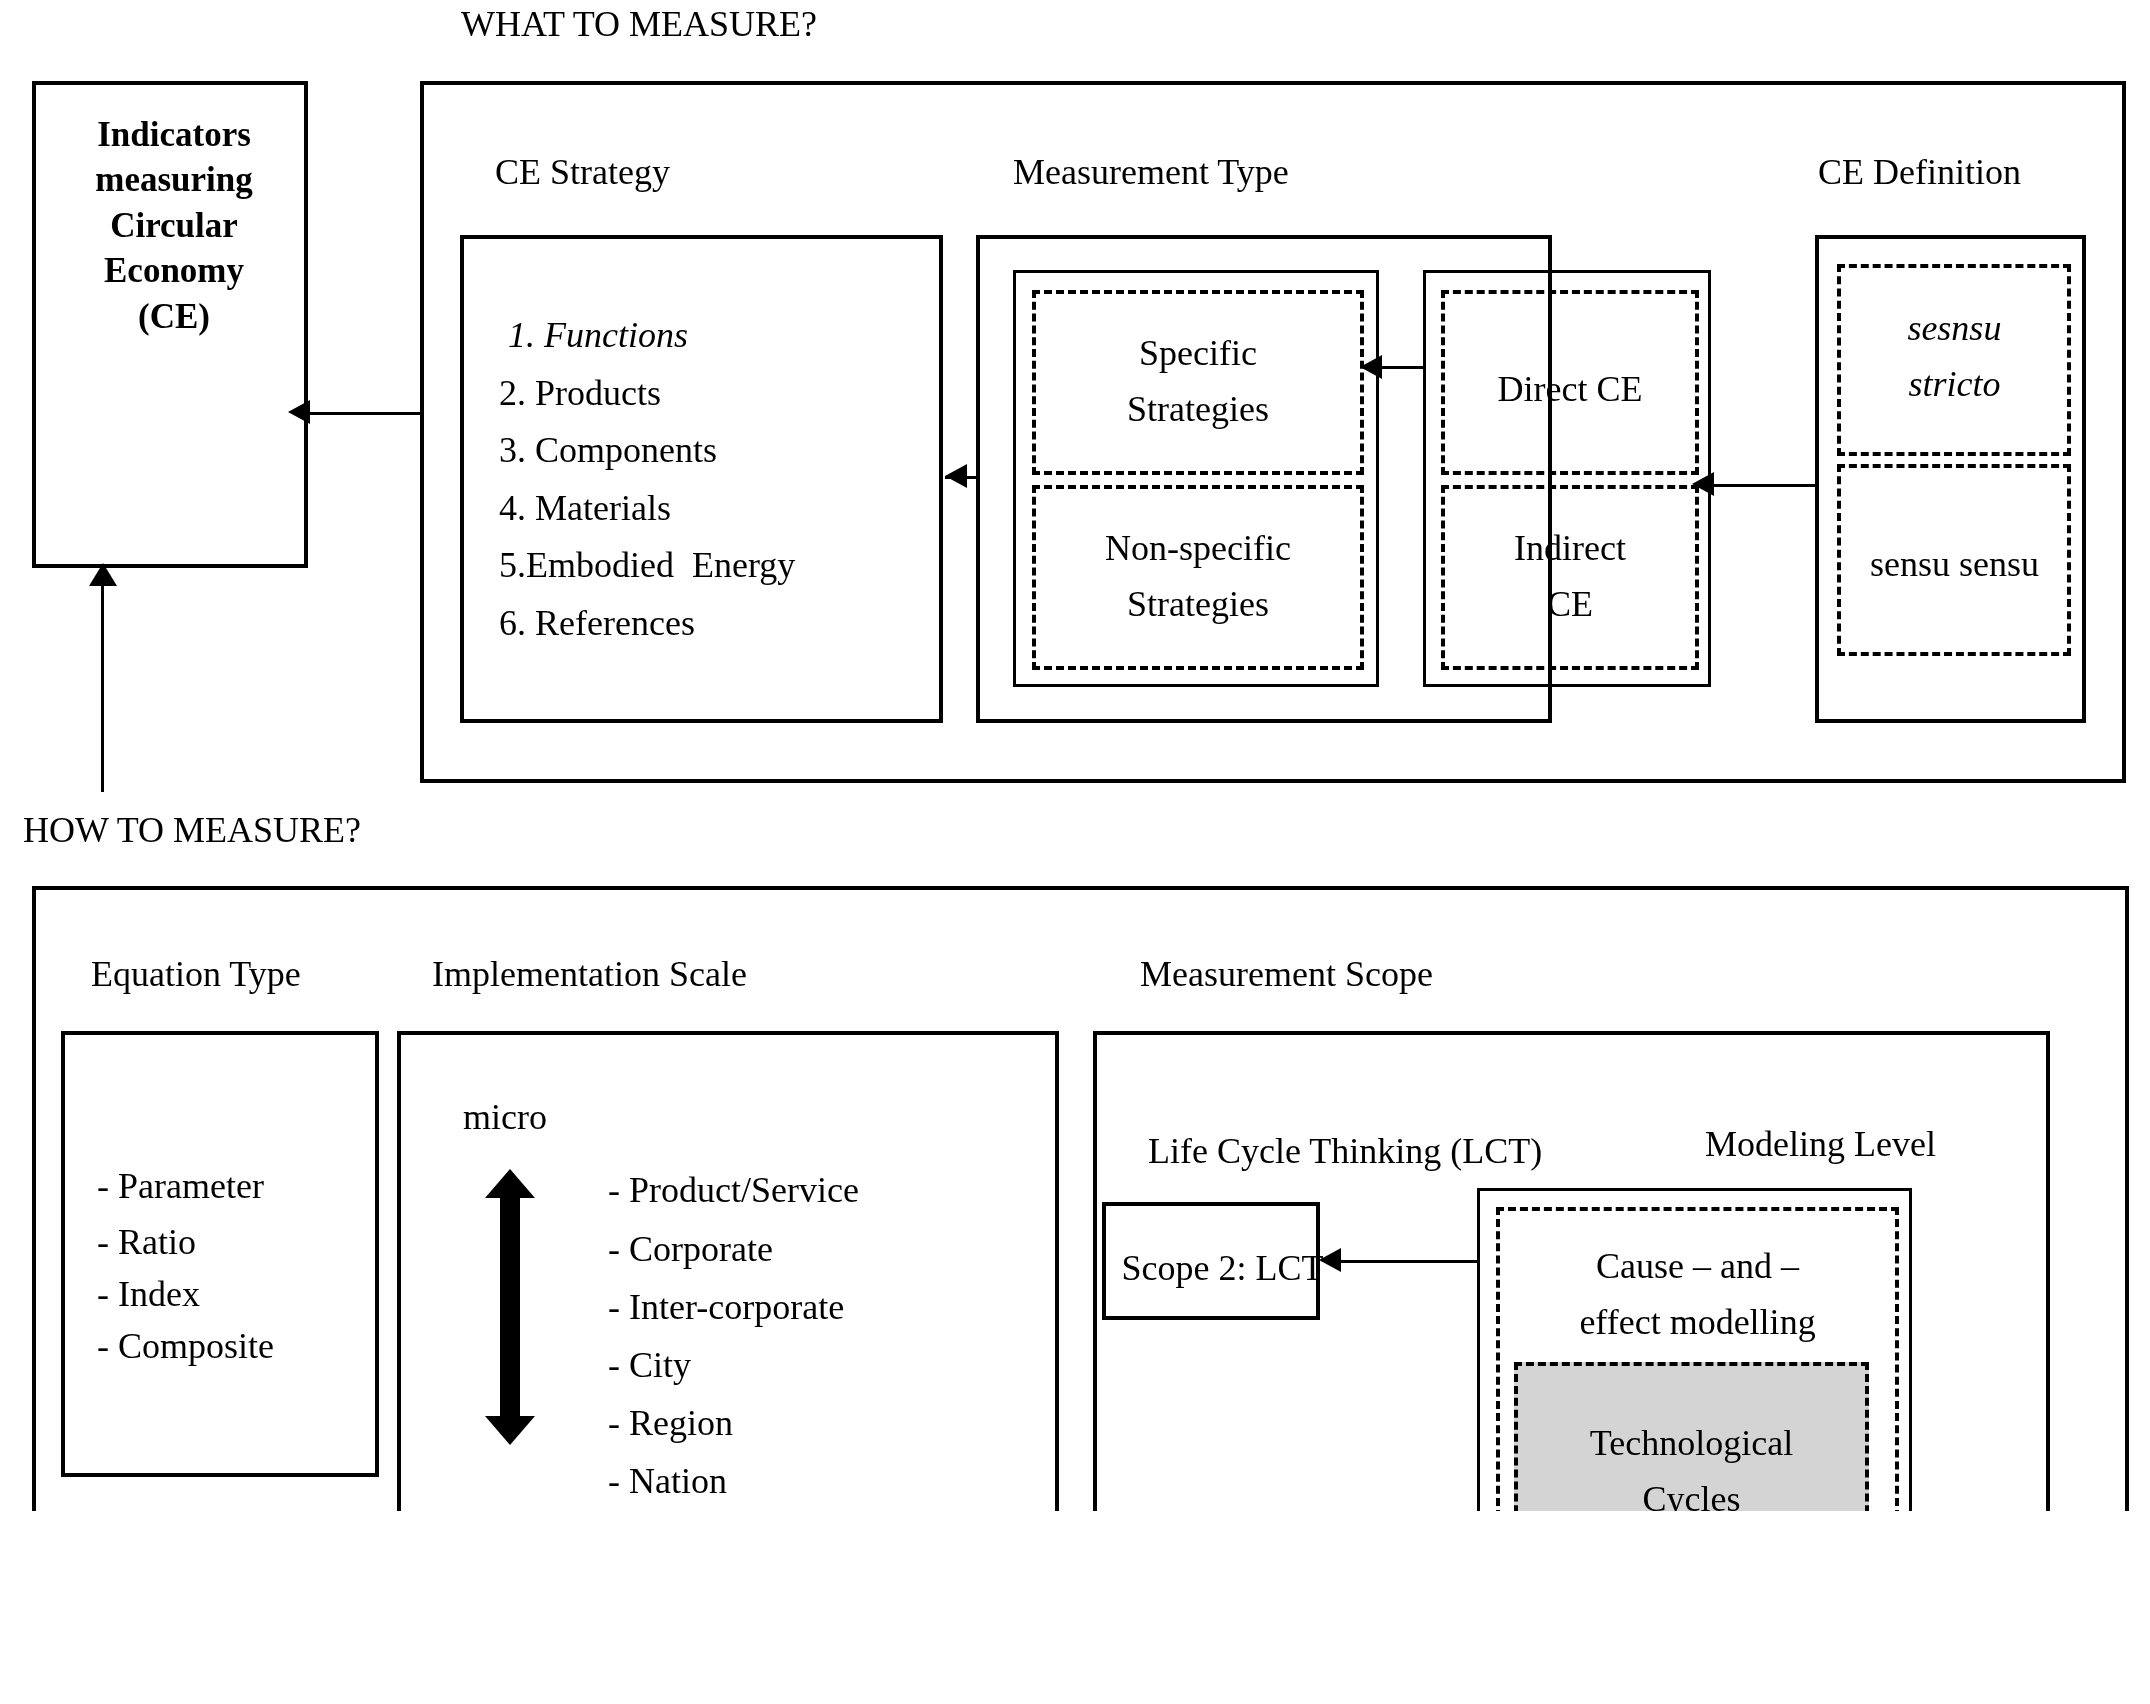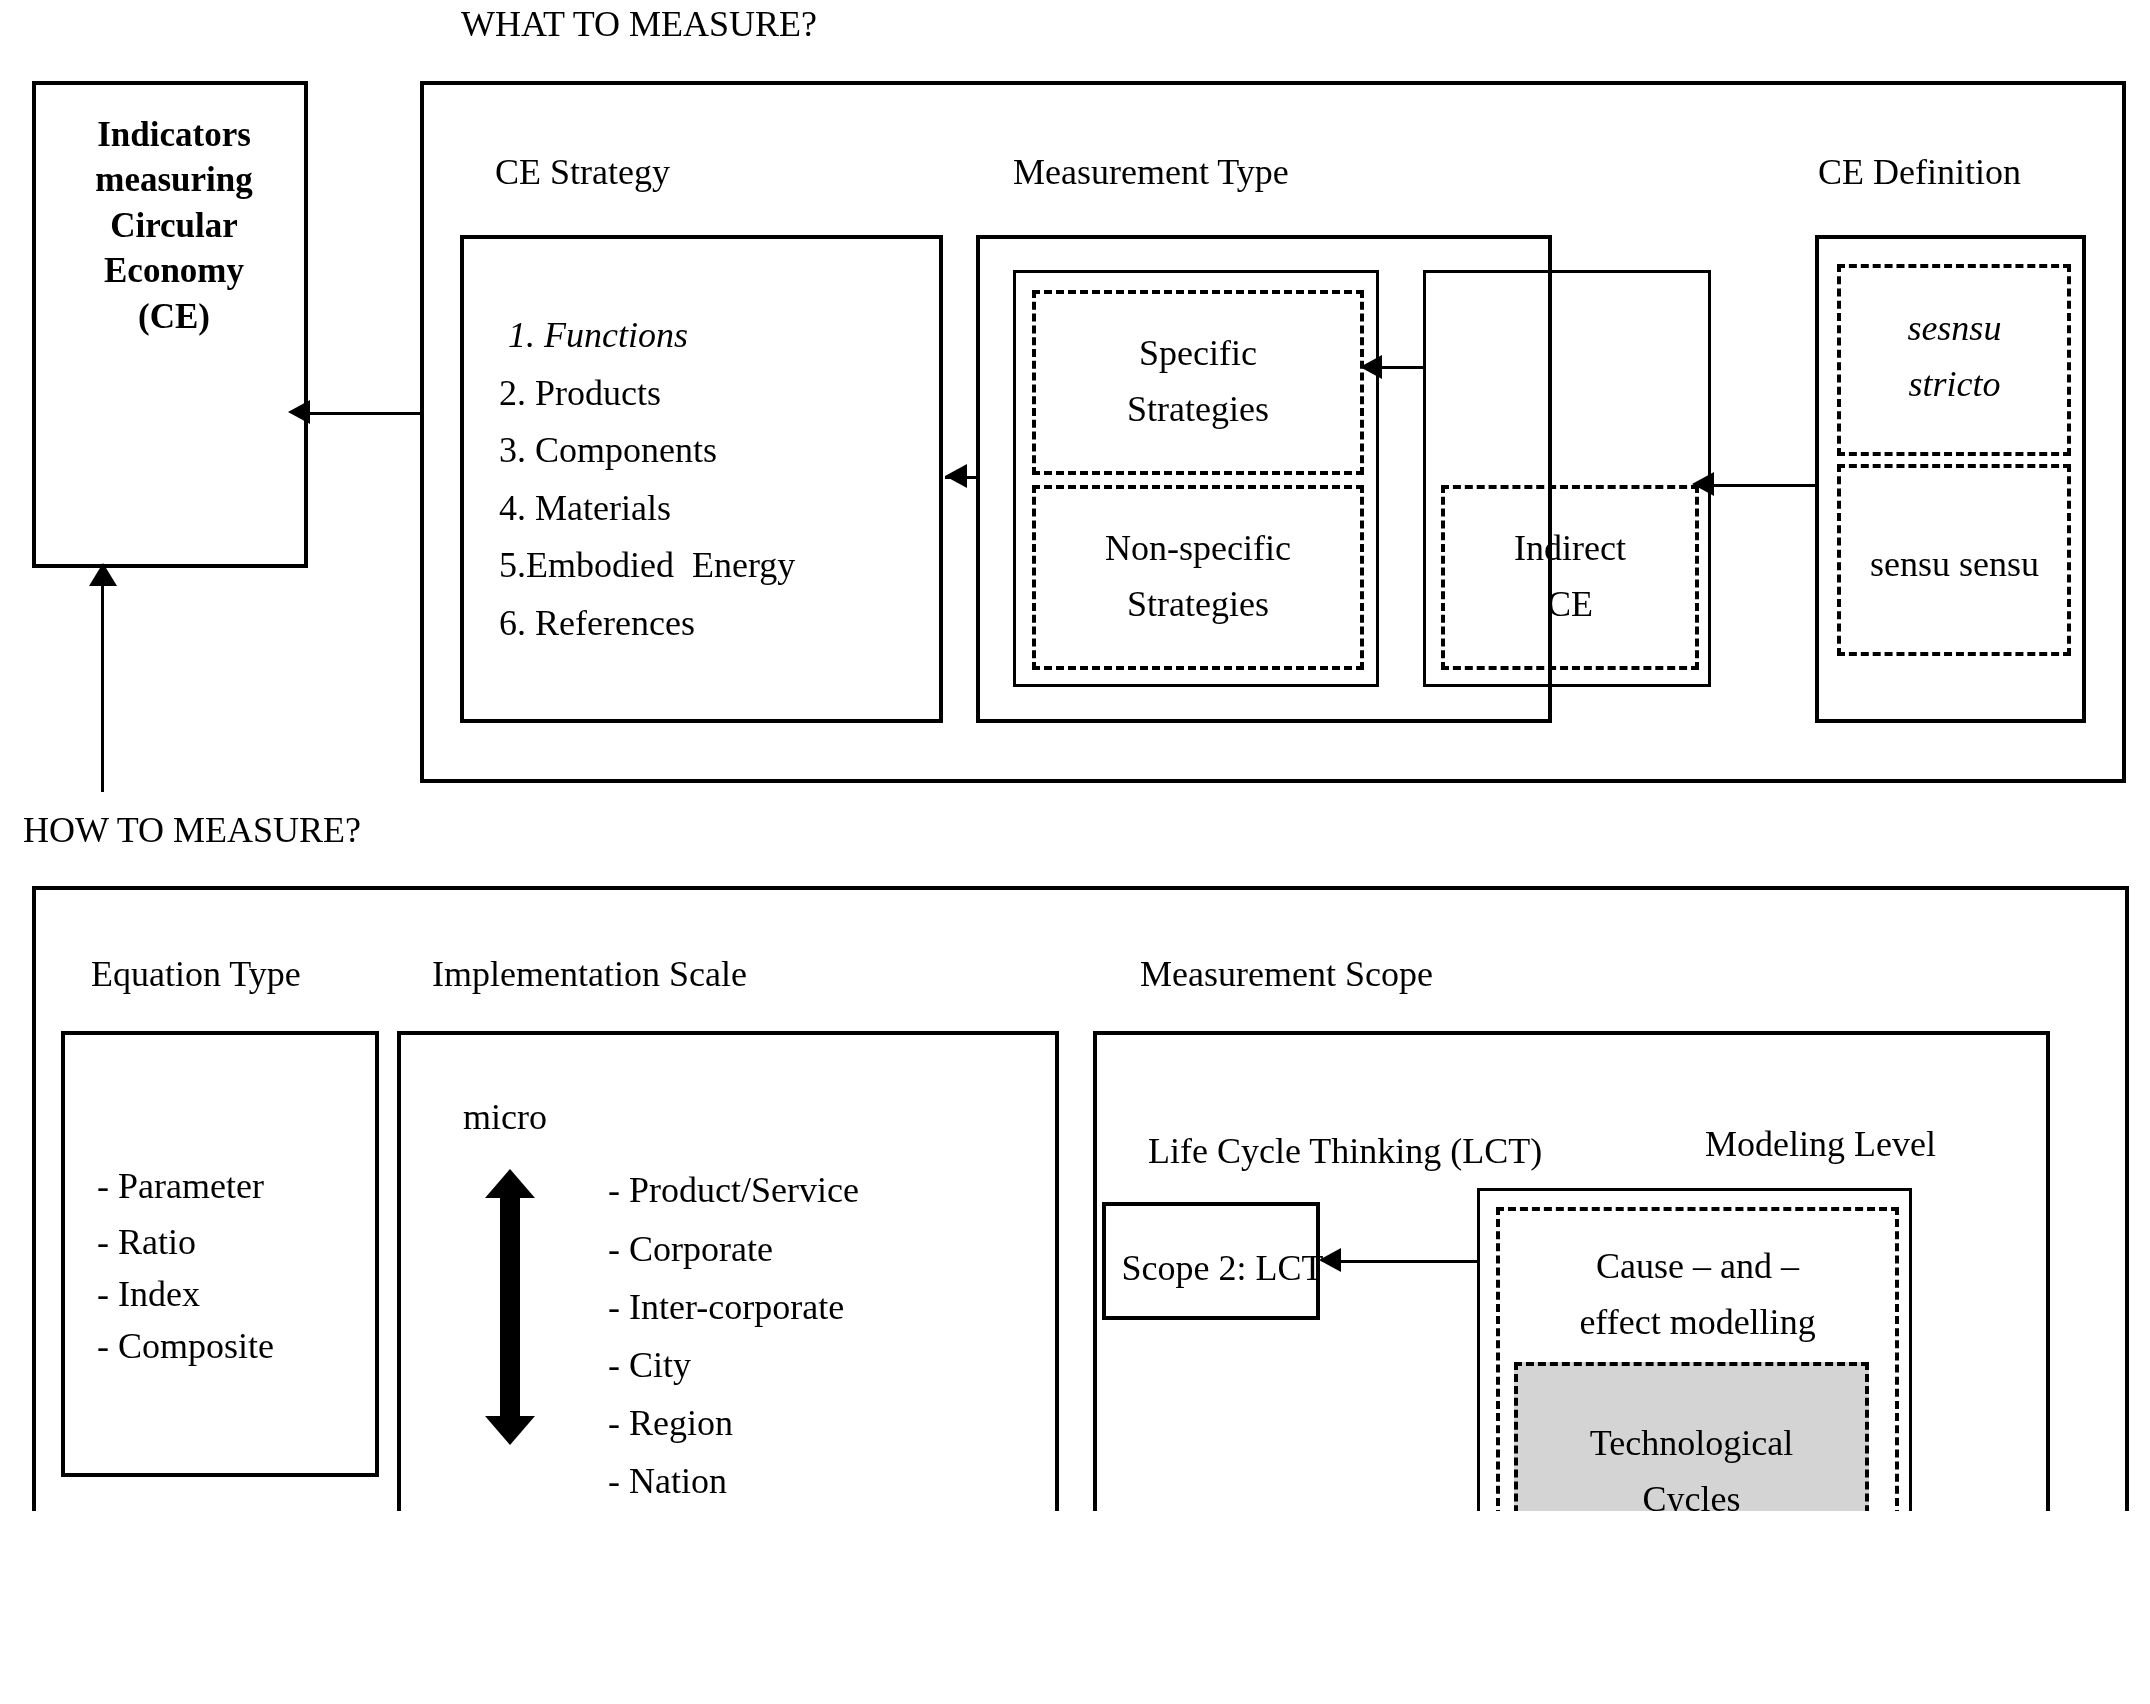--- a/index.html
+++ b/index.html
@@ -149,20 +149,23 @@
       <div class="lbl boxtext" style="left:0; top:32px; width:100%; white-space:pre-line;">Specific
 Strategies</div>
     </div>
     <div class="abs dashed" style="left:16px; top:212px; width:332px; height:185px;">
       <div class="lbl boxtext" style="left:0; top:32px; width:100%; white-space:pre-line;">Non-specific
 Strategies</div>
     </div>
   </div>
 
   <div class="abs solid-thin" style="left:1423px; top:270px; width:288px; height:417px;">
+    <div class="abs dashed" style="left:15px; top:17.3px; width:258px; height:185px;">
+      <div class="lbl boxtext" style="left:0; top:68px; width:100%; white-space:pre-line;">Direct CE</div>
+    </div>
     <div class="abs dashed" style="left:15px; top:212px; width:258px; height:185px;">
       <div class="lbl boxtext" style="left:0; top:32px; width:100%; white-space:pre-line;">Indirect
 CE</div>
     </div>
   </div>
 
   <div class="hline" style="left:1381px; top:366px; width:45px;"></div>
   <div class="arrow-left" style="left:1360px; top:355px;"></div>
 
   <div class="hline" style="left:1713px; top:484px; width:104px;"></div>

